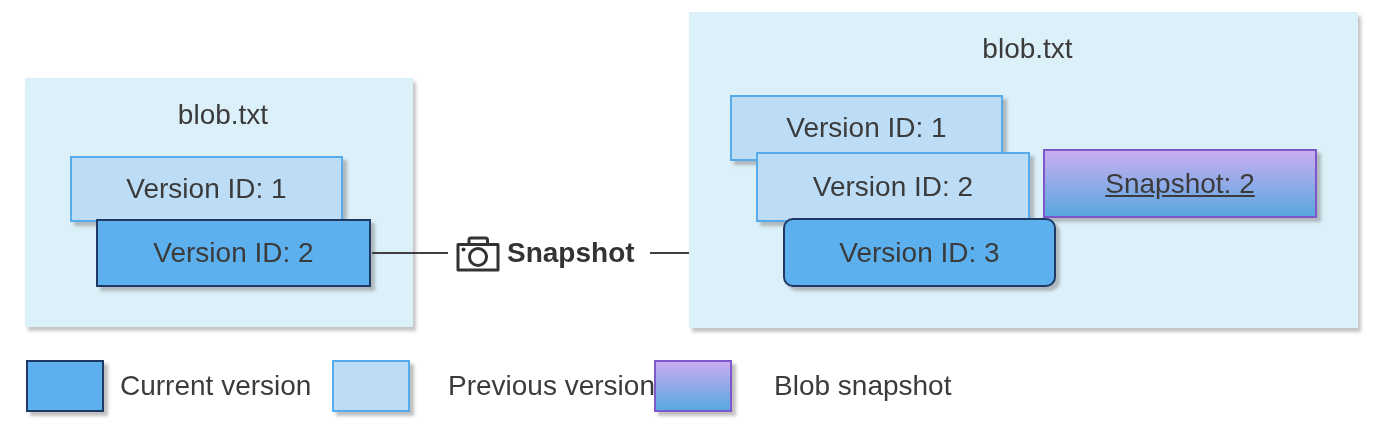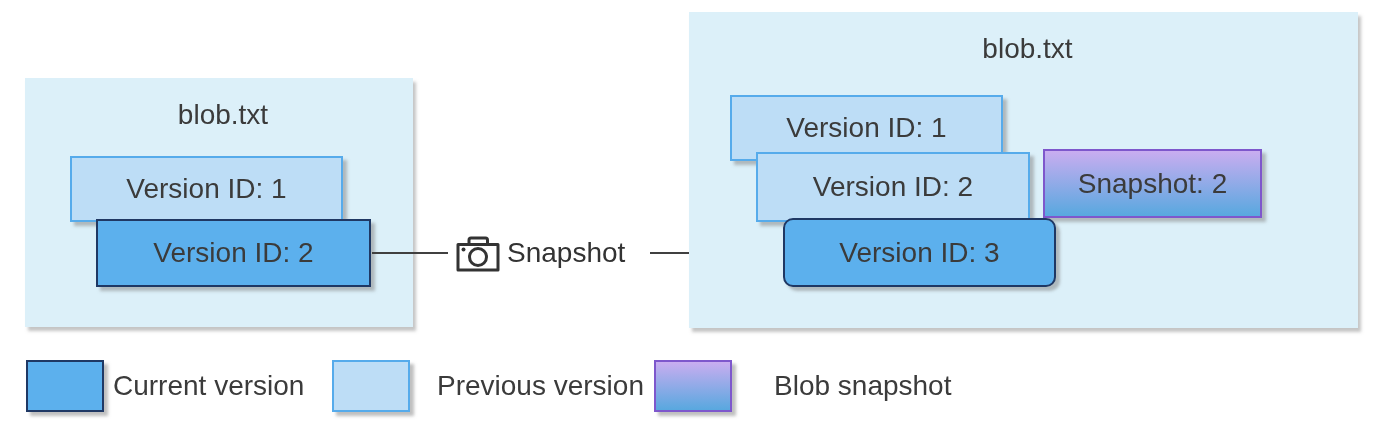--- a/index.html
+++ b/index.html
@@ -47,21 +47,21 @@
     background:var(--arrow);
   }
   .arrow-head{
     position:absolute;width:0;height:0;
     border-top:8px solid transparent;
     border-bottom:8px solid transparent;
     border-left:14px solid var(--arrow);
   }
   .conn-label{
     position:absolute;
-    font-size:28px;font-weight:400;color:#333333;
+    font-size:28px;font-weight:700;color:#333333;
     line-height:32px;white-space:nowrap;text-align:right;
   }
   .camera{position:absolute;}
   .legend-swatch{
     position:absolute;
     box-sizing:border-box;
     width:78px;height:52px;
     box-shadow:4px 4px 3px rgba(130,130,130,0.5);
   }
   .legend-swatch.current{background:var(--current-fill);border:2px solid var(--current-border);}
@@ -106,32 +106,32 @@
   <div class="arrow-head" style="left:768px;top:245px;"></div>
 
   <section class="container" style="left:689px;top:12px;width:669px;height:316px;">
     <div class="container-title">blob.txt</div>
     <div class="vbox previous" style="left:41px;top:83px;width:273px;height:66px;">
       <span>Version ID: 1</span>
     </div>
     <div class="vbox previous" style="left:67px;top:140px;width:274px;height:70px;">
       <span>Version ID: 2</span>
     </div>
-    <div class="vbox snapshot" style="left:354px;top:137px;width:219px;height:69px;">
+    <div class="vbox snapshot" style="left:354px;top:137px;width:274px;height:69px;text-decoration:underline;">
       <span>Snapshot: 2</span>
     </div>
     <div class="vbox current" style="left:94px;top:206px;width:273px;height:69px;border-radius:10px;">
       <span>Version ID: 3</span>
     </div>
   </section>
 
   <div>
     <div class="legend-swatch current" style="left:26px;top:360px;"></div>
-    <div class="legend-label" style="left:113px;">Current version</div>
+    <div class="legend-label" style="left:120px;">Current version</div>
 
     <div class="legend-swatch previous" style="left:332px;top:360px;"></div>
-    <div class="legend-label" style="left:437px;">Previous version</div>
+    <div class="legend-label" style="left:448px;">Previous version</div>
 
     <div class="legend-swatch snapshot" style="left:654px;top:360px;"></div>
     <div class="legend-label" style="left:774px;">Blob snapshot</div>
   </div>
 
 </div>
 
 </body></html>

